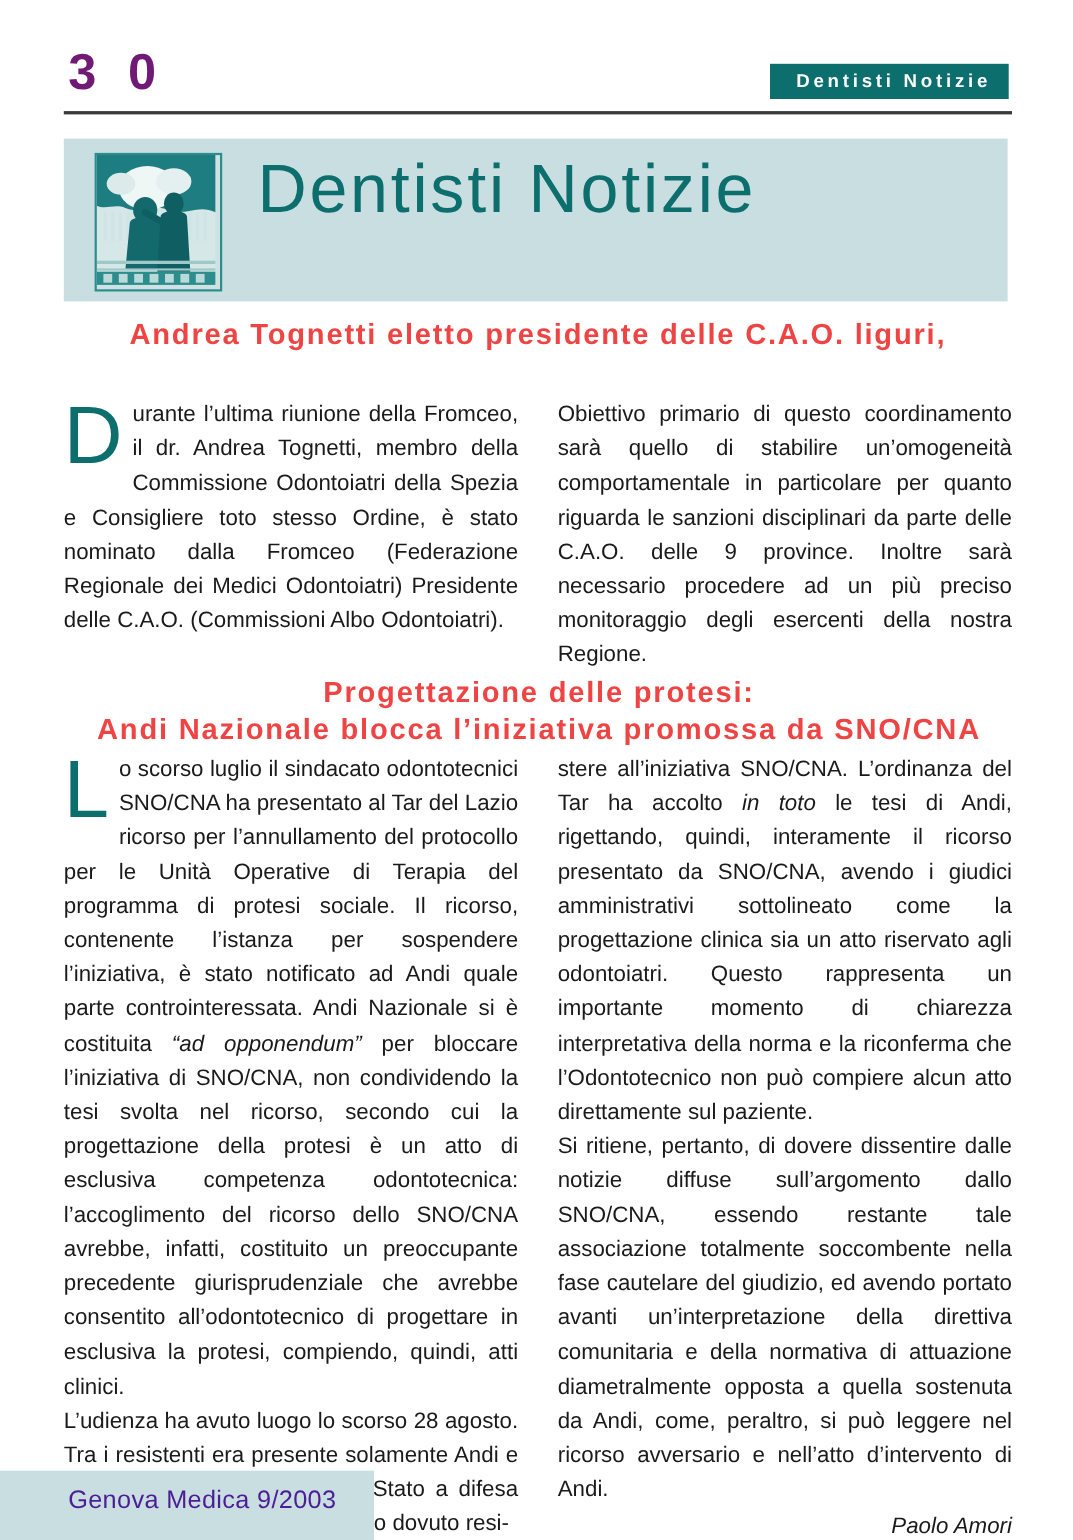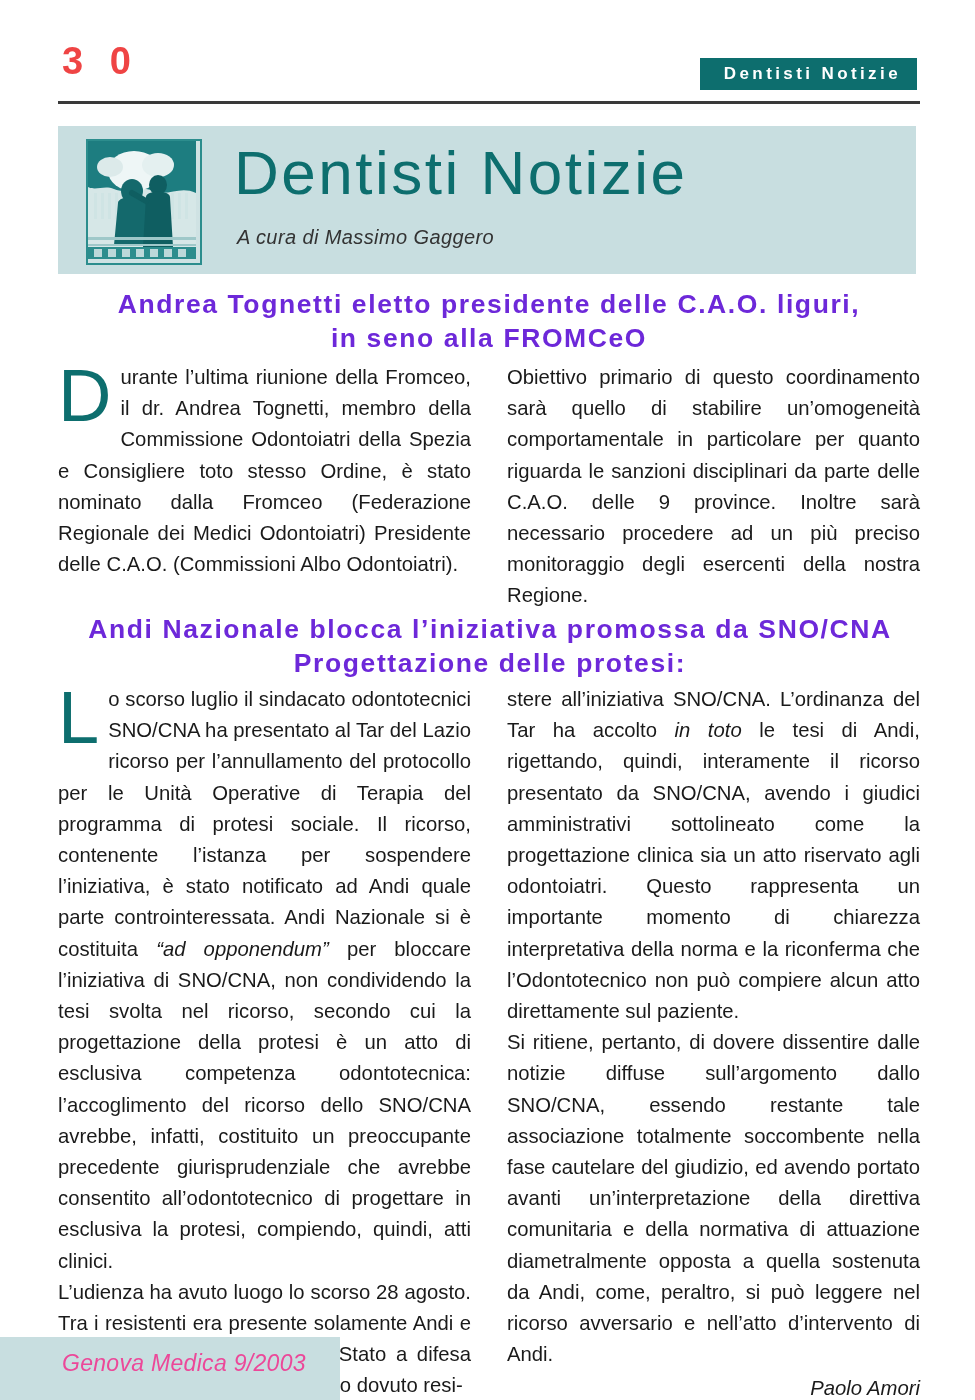--- a/index.html
+++ b/index.html
@@ -13,23 +13,23 @@
     position: relative;
     font-family: "Liberation Sans", sans-serif;
     overflow: hidden;
   }
 
   
   .page-number {
     position: absolute;
     left: 62px;
     top: 42px;
-    font-size: 38px;
+    font-size: 46px;
     font-weight: bold;
-    color: #ef4444;
+    color: #701a75;
     letter-spacing: 8px;
     line-height: 1;
   }
   .running-head-bar {
     position: absolute;
     right: 58px;
     top: 58px;
     background: #0d6e6e;
     color: #ffffff;
     font-size: 17px;
@@ -86,21 +86,21 @@
     font-style: italic;
     color: #333333;
     letter-spacing: 0.4px;
     white-space: nowrap;
   }
 
   
   .headline {
     position: absolute;
     text-align: center;
-    color: #6d28d9;
+    color: #ef4444;
     font-weight: bold;
     font-size: 26.5px;
     letter-spacing: 1.6px;
     line-height: 1.28;
   }
   #headline-1 { left: 58px; width: 862px; top: 288px; }
   #headline-2 { left: 50px; width: 880px; top: 613px; }
   .headline .hl-line { display: block; }
 
   
@@ -147,22 +147,21 @@
     top: 1337px;
     width: 340px;
     height: 63px;
     background: #c8dee0;
   }
   .footer-text {
     position: absolute;
     left: 62px;
     top: 1350px;
     font-size: 23px;
-    font-style: italic;
-    color: #ec4899;
+    color: #4c1d95;
     letter-spacing: 0.3px;
     white-space: nowrap;
   }
 </style>
 </head>
 <body>
 
 <div class="page-number">3 0</div>
 
 <div class="running-head-bar">Dentisti Notizie</div>
@@ -210,40 +209,38 @@
         <rect x="34" y="108" width="8" height="8"></rect>
           <rect x="48" y="108" width="8" height="8"></rect>
         <rect x="62" y="108" width="8" height="8"></rect>
           <rect x="76" y="108" width="8" height="8"></rect>
         <rect x="90" y="108" width="8" height="8"></rect>
       </g>
     </svg>
   </div>
 
   <div class="masthead-title">Dentisti Notizie</div>
-  <div class="masthead-byline">A cura di Massimo Gaggero</div>
 </div>
 
 <div class="headline" id="headline-1">
   <span class="hl-line">Andrea Tognetti eletto presidente delle C.A.O. liguri,</span>
-  <span class="hl-line">in seno alla FROMCeO</span>
 </div>
 
 <div class="article" id="article-1">
   <div class="col">
     <p><span class="dropcap">D</span><span>urante l’ultima riunione della Fromceo, il dr. Andrea Tognetti, membro della Commissione Odontoiatri della Spezia e Consigliere toto stesso Ordine, è stato nominato dalla Fromceo (Federazione Regionale dei Medici Odontoiatri) Presidente delle C.A.O. (Commissioni Albo Odontoiatri).</span></p>
   </div>
   <div class="col">
     <p>Obiettivo primario di questo coordinamento sarà quello di stabilire un’omogeneità comportamentale in particolare per quanto riguarda le sanzioni disciplinari da parte delle C.A.O. delle 9 province. Inoltre sarà necessario procedere ad un più preciso monitoraggio degli esercenti della nostra Regione.</p>
   </div>
 </div>
 
 <div class="headline" id="headline-2">
+  <span class="hl-line">Progettazione delle protesi:</span>
   <span class="hl-line">Andi Nazionale blocca l’iniziativa promossa da SNO/CNA</span>
-  <span class="hl-line">Progettazione delle protesi:</span>
 </div>
 
 <div class="article" id="article-2">
   <div class="col">
     <p><span class="dropcap">L</span><span>o scorso luglio  il sindacato odontotecnici SNO/CNA ha presentato al Tar del Lazio ricorso per l’annullamento del protocollo per le Unità Operative di Terapia del programma di protesi sociale. Il ricorso, contenente l’istanza per sospendere l’iniziativa, è stato notificato ad Andi quale parte controinteressata. Andi Nazionale si è costituita </span><em>“ad opponendum”</em><span> per bloccare l’iniziativa di SNO/CNA, non condividendo la tesi svolta nel ricorso, secondo cui la progettazione della protesi è un atto di esclusiva competenza odontotecnica: l’accoglimento del ricorso dello SNO/CNA avrebbe, infatti, costituito un preoccupante precedente giurisprudenziale che avrebbe consentito all’odontotecnico di progettare in esclusiva la protesi, compiendo, quindi, atti clinici.</span></p>
     <p>L’udienza ha avuto luogo lo scorso 28 agosto. Tra i resistenti era presente solamente Andi e non anche l’Avvocatura dello Stato a difesa degli Enti pubblici che avrebbero dovuto resi-</p>
   </div>
   <div class="col">
     <p><span>stere all’iniziativa SNO/CNA. L’ordinanza del Tar ha accolto </span><em>in toto</em><span> le tesi di Andi, rigettando, quindi, interamente il ricorso presentato da SNO/CNA, avendo i giudici amministrativi sottolineato come la progettazione clinica sia un atto riservato agli odontoiatri. Questo rappresenta un importante momento di chiarezza interpretativa della norma e la riconferma che l’Odontotecnico non può compiere alcun atto direttamente sul paziente.</span></p>
     <p>Si ritiene, pertanto, di dovere dissentire dalle notizie diffuse sull’argomento dallo SNO/CNA, essendo restante tale associazione totalmente soccombente nella fase cautelare del giudizio, ed avendo portato avanti un’interpretazione della direttiva comunitaria e della normativa di attuazione diametralmente opposta a quella sostenuta da Andi, come, peraltro, si può leggere nel ricorso avversario e nell’atto d’intervento di Andi.</p>

